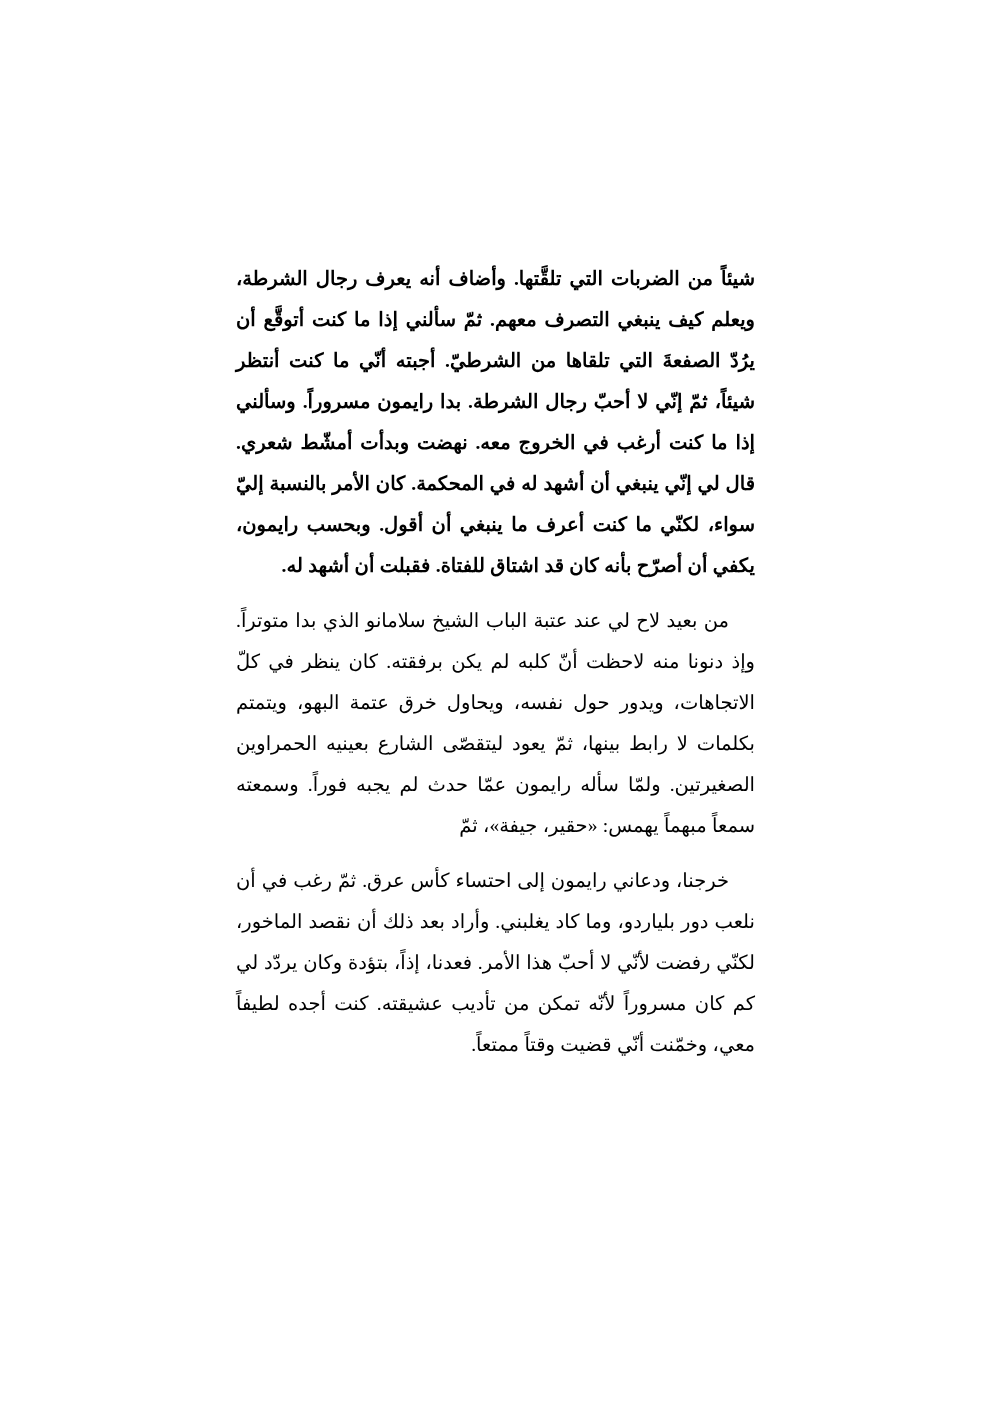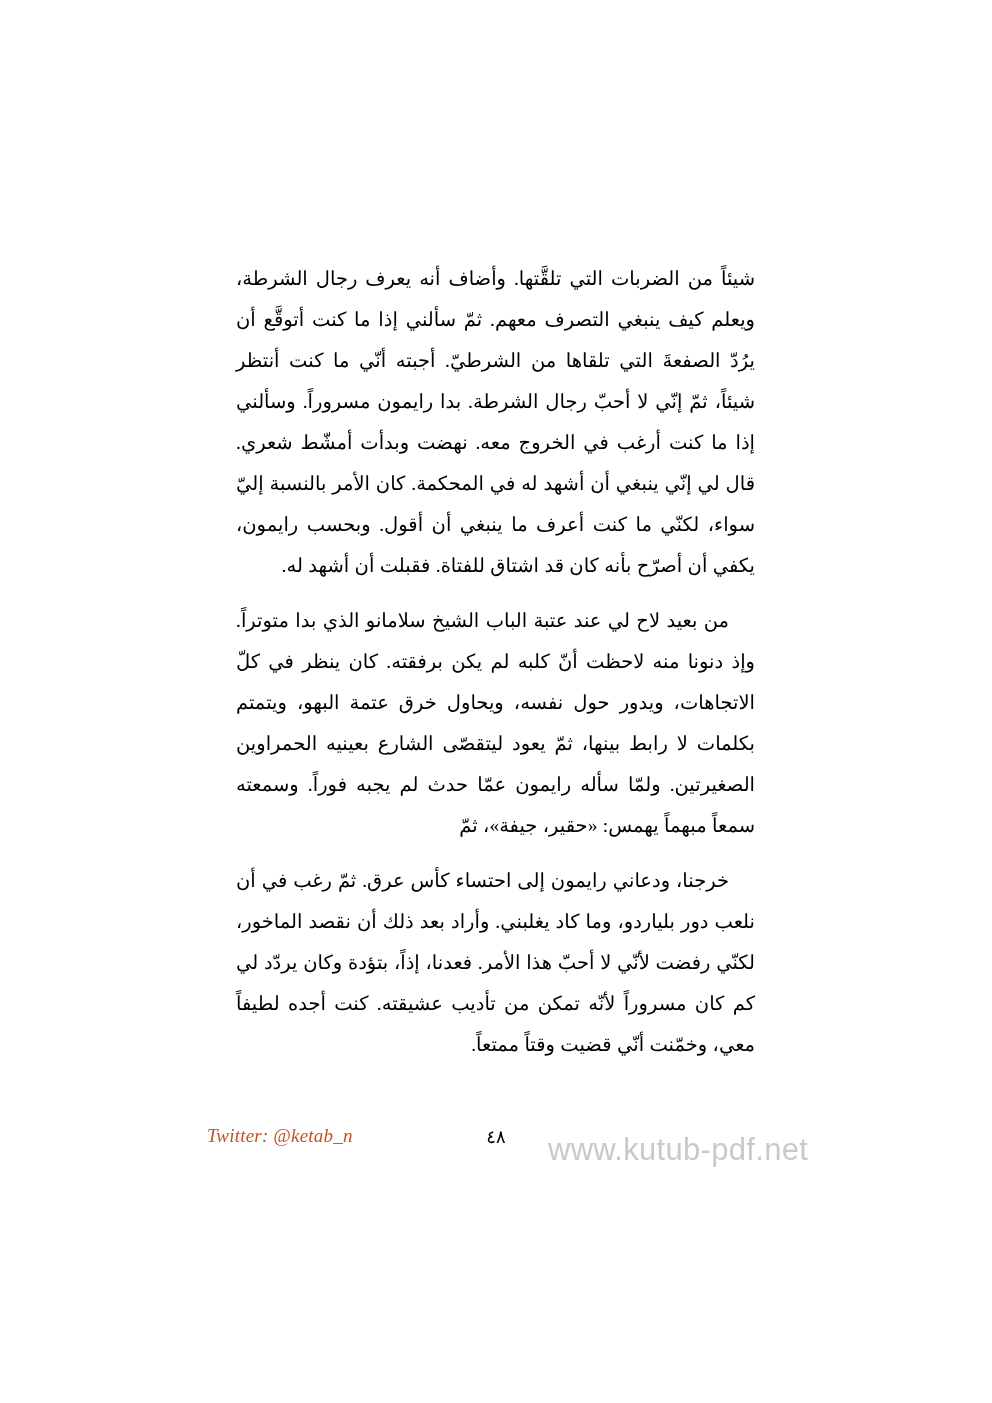--- a/index.html
+++ b/index.html
@@ -50,20 +50,21 @@
   .para + .para {
     margin-top: 14px;
   }
 
   .para.indent {
     text-indent: 26px;
   }
 
   .para.no-indent {
     text-indent: 0;
+    font-weight: bold;
   }
 
   
   .footer {
     position: absolute;
     left: 0;
     right: 0;
     top: 1118px;
     height: 80px;
     direction: ltr;
@@ -109,19 +110,14 @@
 <body>
 
 <div class="page">
 
   <div class="text-column">
     <p class="para no-indent">شيئاً من الضربات التي تلقَّتها. وأضاف أنه يعرف رجال الشرطة، ويعلم كيف ينبغي التصرف معهم. ثمّ سألني إذا ما كنت أتوقَّع أن يرُدّ الصفعةَ التي تلقاها من الشرطيّ. أجبته أنّي ما كنت أنتظر شيئاً، ثمّ إنّي لا أحبّ رجال الشرطة. بدا رايمون مسروراً. وسألني إذا ما كنت أرغب في الخروج معه. نهضت وبدأت أمشّط شعري. قال لي إنّي ينبغي أن أشهد له في المحكمة. كان الأمر بالنسبة إليّ سواء، لكنّي ما كنت أعرف ما ينبغي أن أقول. وبحسب رايمون، يكفي أن أصرّح بأنه كان قد اشتاق للفتاة. فقبلت أن أشهد له.</p>
     <p class="para indent">من بعيد لاح لي عند عتبة الباب الشيخ سلامانو الذي بدا متوتراً. وإذ دنونا منه لاحظت أنّ كلبه لم يكن برفقته. كان ينظر في كلّ الاتجاهات، ويدور حول نفسه، ويحاول خرق عتمة البهو، ويتمتم بكلمات لا رابط بينها، ثمّ يعود ليتقصّى الشارع بعينيه الحمراوين الصغيرتين. ولمّا سأله رايمون عمّا حدث لم يجبه فوراً. وسمعته سمعاً مبهماً يهمس: «حقير، جيفة»، ثمّ</p>
     <p class="para indent">خرجنا، ودعاني رايمون إلى احتساء كأس عرق. ثمّ رغب في أن نلعب دور بلياردو، وما كاد يغلبني. وأراد بعد ذلك أن نقصد الماخور، لكنّي رفضت لأنّي لا أحبّ هذا الأمر. فعدنا، إذاً، بتؤدة وكان يردّد لي كم كان مسروراً لأنّه تمكن من تأديب عشيقته. كنت أجده لطيفاً معي، وخمّنت أنّي قضيت وقتاً ممتعاً.</p>
   </div>
 
-  <div class="footer">
-    <div class="twitter-handle">Twitter: @ketab_n</div>
-    <div class="page-number">٤٨</div>
-    <div class="watermark">www.kutub-pdf.net</div>
-  </div>
 
 </div>
 
 </body></html>

